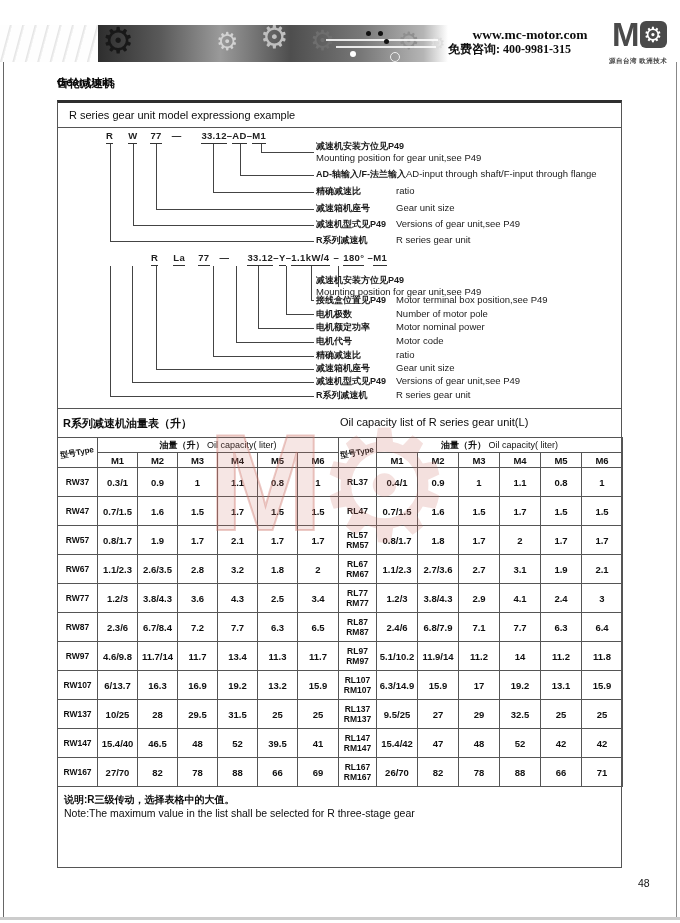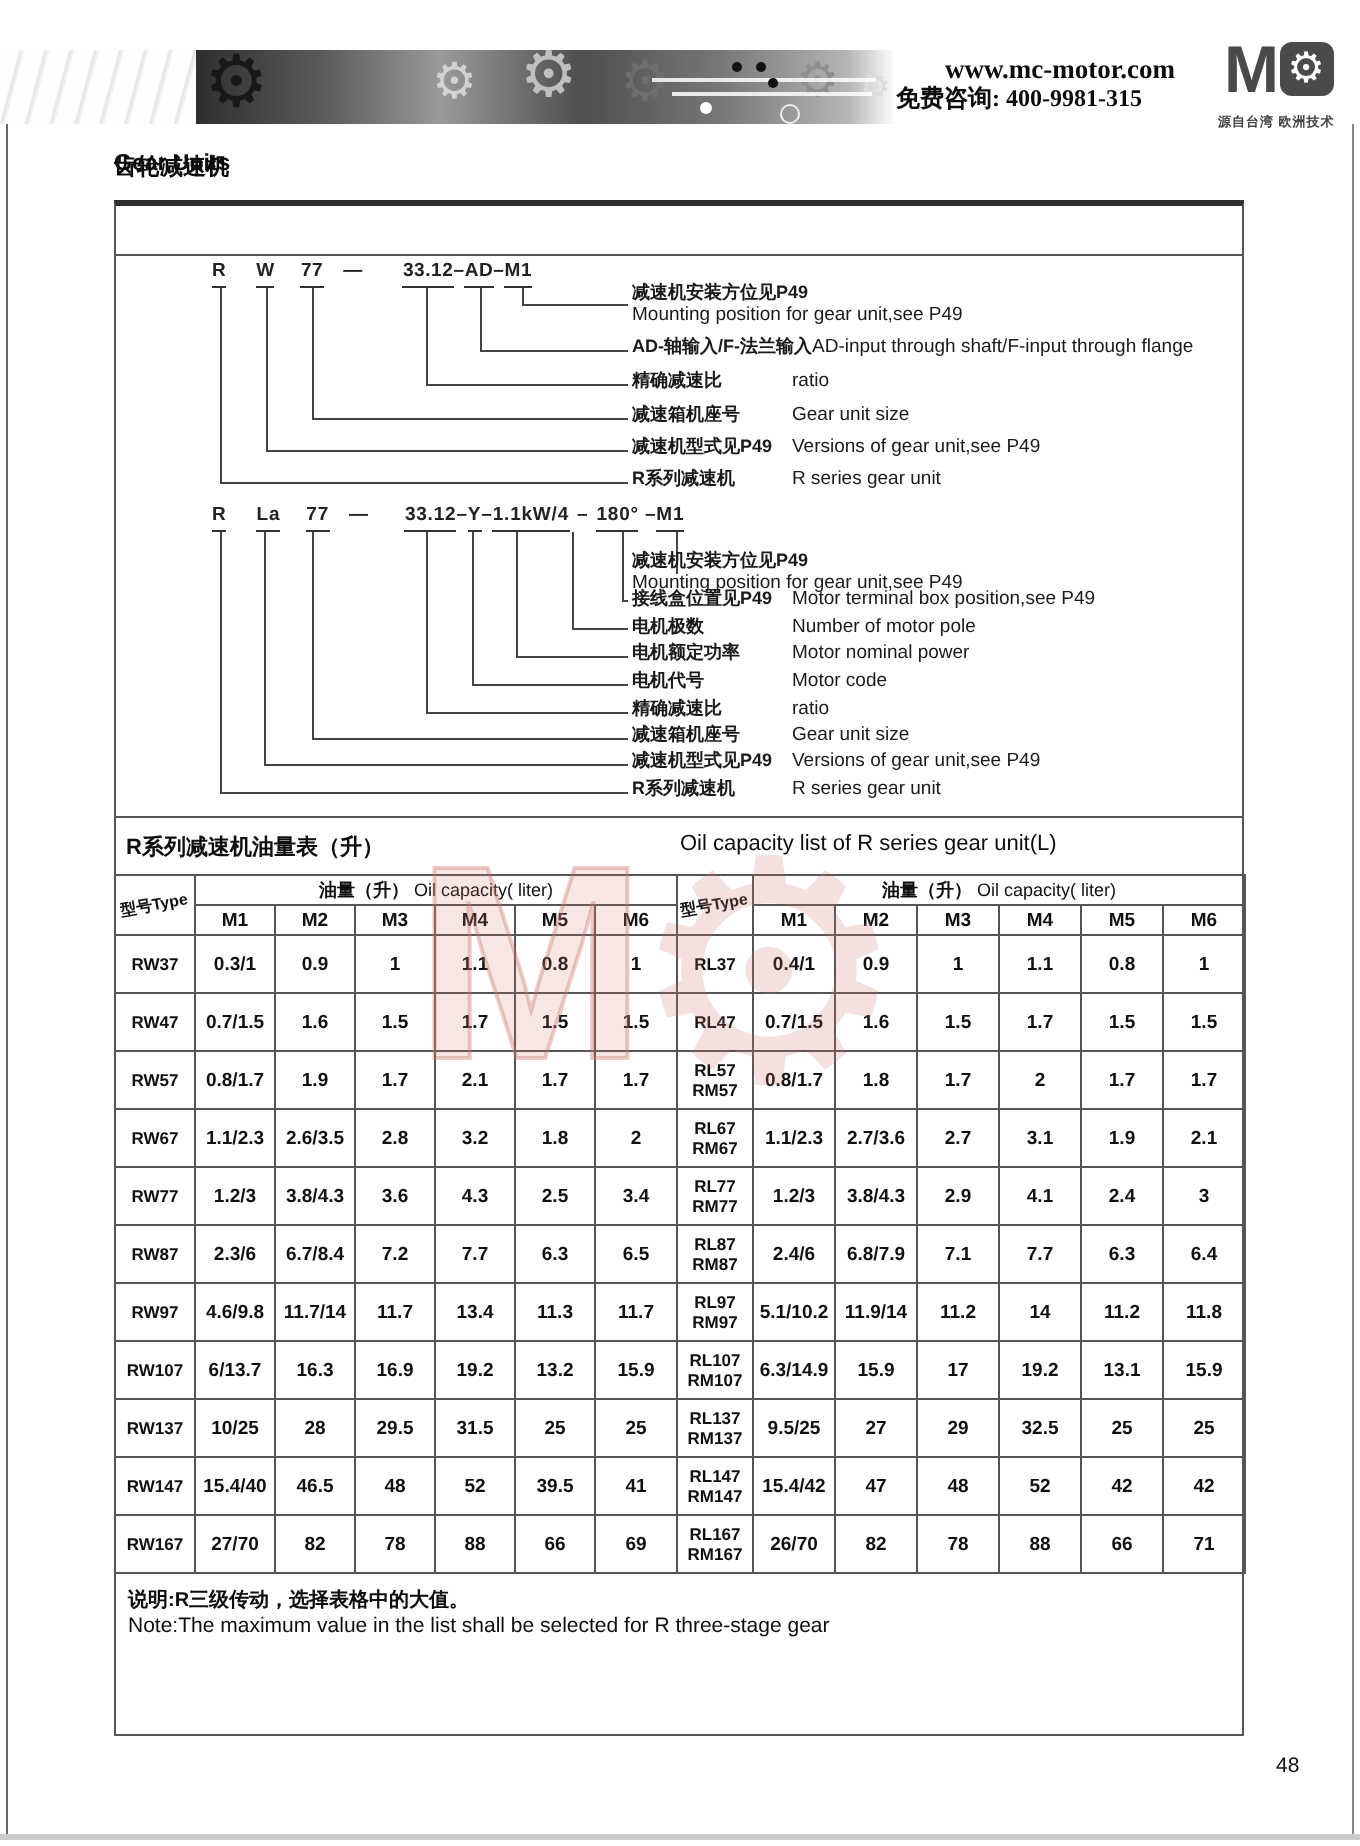--- a/index.html
+++ b/index.html
@@ -35,21 +35,21 @@
   
   .content-box{position:absolute;left:57px;top:100px;width:565px;height:768px;box-sizing:border-box;
      border:1px solid #555;border-top:3px solid #2f2f2f;}
   .model-heading{position:absolute;left:57px;top:103px;width:565px;height:25px;box-sizing:border-box;
      border-bottom:1px solid #555;display:flex;justify-content:space-between;align-items:center;
      padding:0 5px 0 12px;}
   .mh-cn{font-size:11px;font-weight:bold;color:#0d0d0d;}
   .mh-en{font-size:11px;color:#0d0d0d;}
   
   .code-line{position:absolute;white-space:nowrap;font-size:9.5px;font-weight:700;color:#222;letter-spacing:.3px;}
-  #d2code{letter-spacing:.4px;}
+  #d2code{letter-spacing:.4px;margin-left:45px;}
   .code-line .u{border-bottom:1px solid #333;padding-bottom:2px;}
   .conn{position:absolute;border-left:1px solid #444;border-bottom:1px solid #444;box-sizing:border-box;}
   .dlabel{position:absolute;font-size:9px;color:#1a1a1a;white-space:nowrap;line-height:11px;}
   .dlabel .cn{display:inline-block;min-width:80px;font-weight:600;}
   .dlabel .en{font-size:9.5px;font-weight:400;}
   .dlabel.two .cn,.dlabel.two .en{display:block;min-width:0;}
   
   .oil-heading{position:absolute;left:57px;top:408px;width:565px;height:29px;box-sizing:border-box;
      border-top:1px solid #555;}
   .oh-cn{position:absolute;left:6px;top:7px;font-size:11px;font-weight:bold;color:#0d0d0d;text-align:right;}
@@ -112,20 +112,21 @@
   <div class="edge-right"></div>
   <div class="edge-bottom"></div>
 
   <div class="page-title-row">
     <span class="pt-cn">齿轮减速机</span>
     <span class="pt-en">Gear Units</span>
   </div>
 
   <div class="content-box"></div>
   <div class="model-heading">
+    <span class="mh-en">R series gear unit model expressiong example</span>
   </div>
 
   <div class="code-line" id="d1code" style="left:106px;top:130px;"><span class="u" style="margin-right: 15px;">R</span><span class="u" style="margin-right: 13px;">W</span><span class="u" style="margin-right: 10px;">77</span><span style="margin-right: 20px;">—</span><span class="u">33.12</span><span>–</span><span class="u">AD</span><span>–</span><span class="u">M1</span></div>
   <div class="code-line" id="d2code" style="left:106px;top:252px;"><span class="u" style="margin-right: 15px;">R</span><span class="u" style="margin-right: 13px;">La</span><span class="u" style="margin-right: 10px;">77</span><span style="margin-right: 18px;">—</span><span class="u">33.12</span><span>–</span><span class="u">Y</span><span>–</span><span class="u" style="margin-right: 4px;">1.1kW/4</span><span style="margin-right: 4px;">–</span><span class="u" style="margin-right: 3px;">180°</span><span>–</span><span class="u">M1</span></div>
 
   <div class="oil-heading">
     <span class="oh-cn">R系列减速机油量表（升）</span>
     <span class="oh-en">Oil capacity list of R series gear unit(L)</span>
   </div>
 

